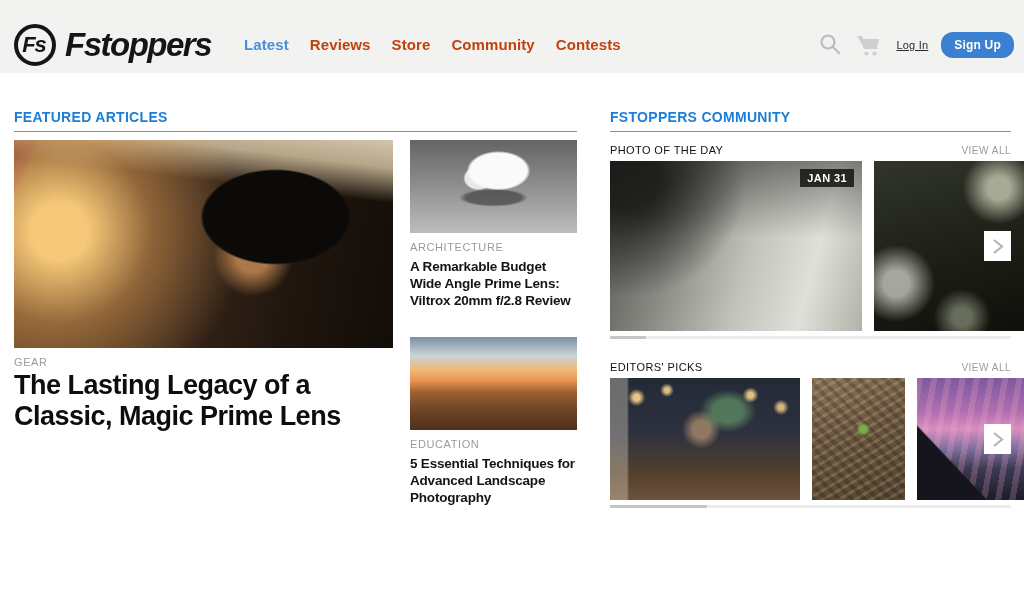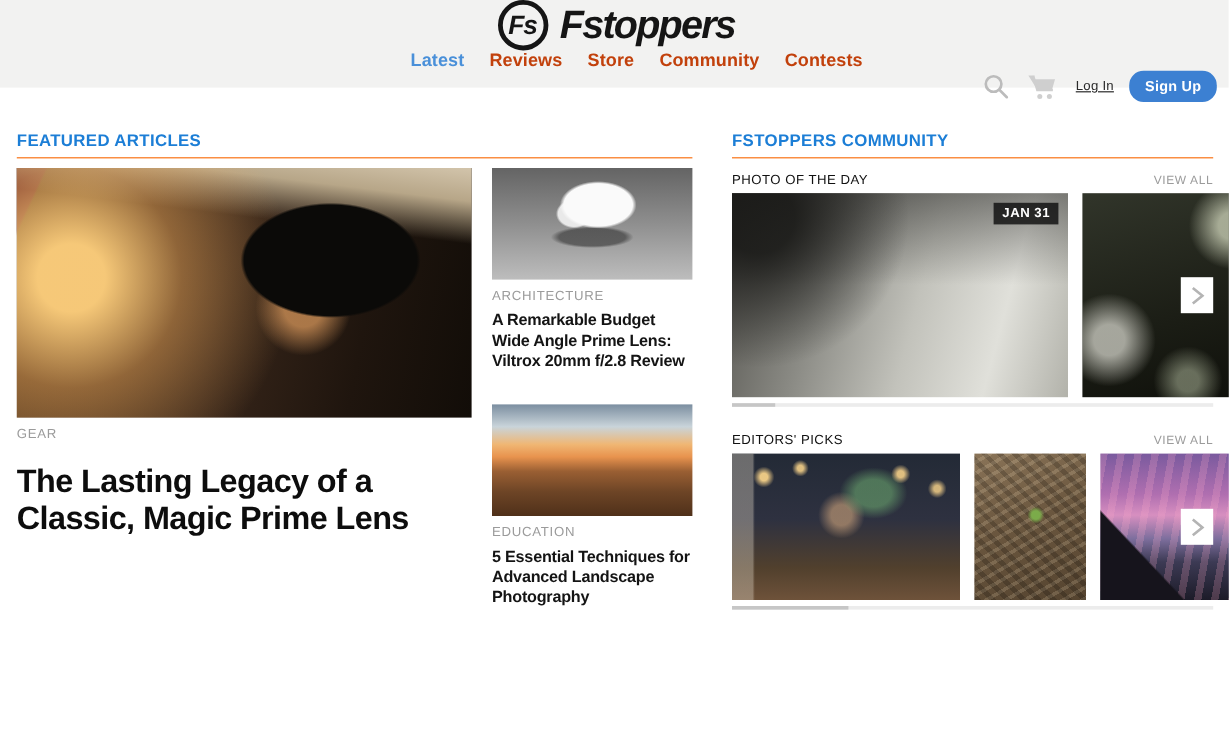--- a/index.html
+++ b/index.html
@@ -4,21 +4,21 @@
 <style>
   html,body{margin:0;padding:0;}
   body{
     width:1024px;height:614px;overflow:hidden;position:relative;
     background:#ffffff;font-family:"Liberation Sans",sans-serif;
     -webkit-font-smoothing:antialiased;
   }
   
   .header{
     height:73px;background:#f2f2f1;display:flex;align-items:center;
-    padding:0 10px 0 14px;box-sizing:border-box;flex-direction:column;
+    padding:16px 10px 0 14px;box-sizing:border-box;
   }
   .logo{display:flex;align-items:center;gap:9px;cursor:pointer;text-decoration:none;color:#151515;}
   .logo-circle{
     width:42px;height:42px;border:4px solid #151515;border-radius:50%;
     display:flex;align-items:center;justify-content:center;box-sizing:border-box;
     font-style:italic;font-weight:bold;font-size:22px;letter-spacing:-1px;padding-right:2px;
   }
   .brand{font-size:33px;font-weight:bold;font-style:italic;letter-spacing:-1.5px;}
   .nav{display:flex;gap:21px;margin-left:33px;}
   .nav a{font-size:15px;font-weight:bold;color:#c2410c;text-decoration:none;letter-spacing:.1px;}
@@ -38,21 +38,21 @@
   }
   .featured-section{left:14px;top:109px;width:563px;}
   .featured-row{display:flex;gap:17px;margin-top:8px;}
   
   .main-article{width:379px;}
   .thumb{display:block;cursor:pointer;}
   .main-article .thumb{width:379px;height:208px;}
   .category{font-size:11px;color:#9b9b9b;letter-spacing:.6px;margin-top:8px;display:inline-block;text-decoration:none;}
   .main-title{
     font-size:27px;font-weight:bold;color:#0d0d0d;letter-spacing:-.5px;
-    line-height:1.16;margin:16px 0 0 0;cursor:pointer;
+    line-height:1.16;margin:0 0 0 0;cursor:pointer;
   }
   
   .side-col{width:167px;}
   .side-card .thumb{width:167px;height:93px;}
   .side-card + .side-card{margin-top:28px;}
   .side-title{
     font-size:13.5px;font-weight:bold;color:#141414;letter-spacing:-.2px;
     line-height:1.26;margin:3px 0 0 0;cursor:pointer;
   }
   
@@ -90,21 +90,21 @@
   .img-camera{background:
     radial-gradient(ellipse 42px 26px at 53% 33%, #fafafa 0 68%, rgba(250,250,250,0) 76%),
     radial-gradient(ellipse 20px 16px at 41% 41%, #e9e9e9 0 66%, rgba(233,233,233,0) 76%),
     radial-gradient(ellipse 46px 12px at 50% 62%, rgba(40,40,40,.55) 0 60%, rgba(40,40,40,0) 75%),
     linear-gradient(180deg, #646464 0%, #8d8d8d 48%, #bdbdbd 100%);}
   .img-desert{background:
     linear-gradient(180deg, #7b8ea0 0%, #c9d4da 20%, #f0b673 36%, #e8934e 47%, #9a5f33 60%, #6e4526 78%, #4f301a 100%);}
   .img-foggy{background:
     radial-gradient(circle at 8% 12%, rgba(22,22,20,.85) 0 10%, rgba(22,22,20,0) 42%),
     linear-gradient(180deg, rgba(32,32,30,.5) 0%, rgba(32,32,30,0) 45%),
-    linear-gradient(105deg, #55544f 0%, #8a8a84 28%, #c2c2bb 55%, #e0e0da 78%, #b2b2aa 100%); padding-left: 28px;}
+    linear-gradient(105deg, #55544f 0%, #8a8a84 28%, #c2c2bb 55%, #e0e0da 78%, #b2b2aa 100%);}
   .img-trunk{background:
     radial-gradient(circle at 78% 16%, rgba(198,203,178,.8) 0 6%, rgba(198,203,178,0) 19%),
     radial-gradient(circle at 14% 72%, rgba(224,224,214,.7) 0 7%, rgba(224,224,214,0) 21%),
     radial-gradient(circle at 55% 92%, rgba(188,198,168,.5) 0 5%, rgba(188,198,168,0) 16%),
     linear-gradient(165deg, #31352a 0%, #1b1d15 60%, #0e0f0a 100%);}
   .img-wedding{background:
     radial-gradient(circle at 14% 16%, rgba(255,216,140,.9) 0 1.6%, rgba(255,216,140,0) 4.5%),
     radial-gradient(circle at 30% 10%, rgba(255,216,140,.85) 0 1.4%, rgba(255,216,140,0) 4%),
     radial-gradient(circle at 74% 14%, rgba(255,216,140,.85) 0 1.6%, rgba(255,216,140,0) 4.5%),
     radial-gradient(circle at 90% 24%, rgba(255,216,140,.8) 0 1.4%, rgba(255,216,140,0) 4%),

